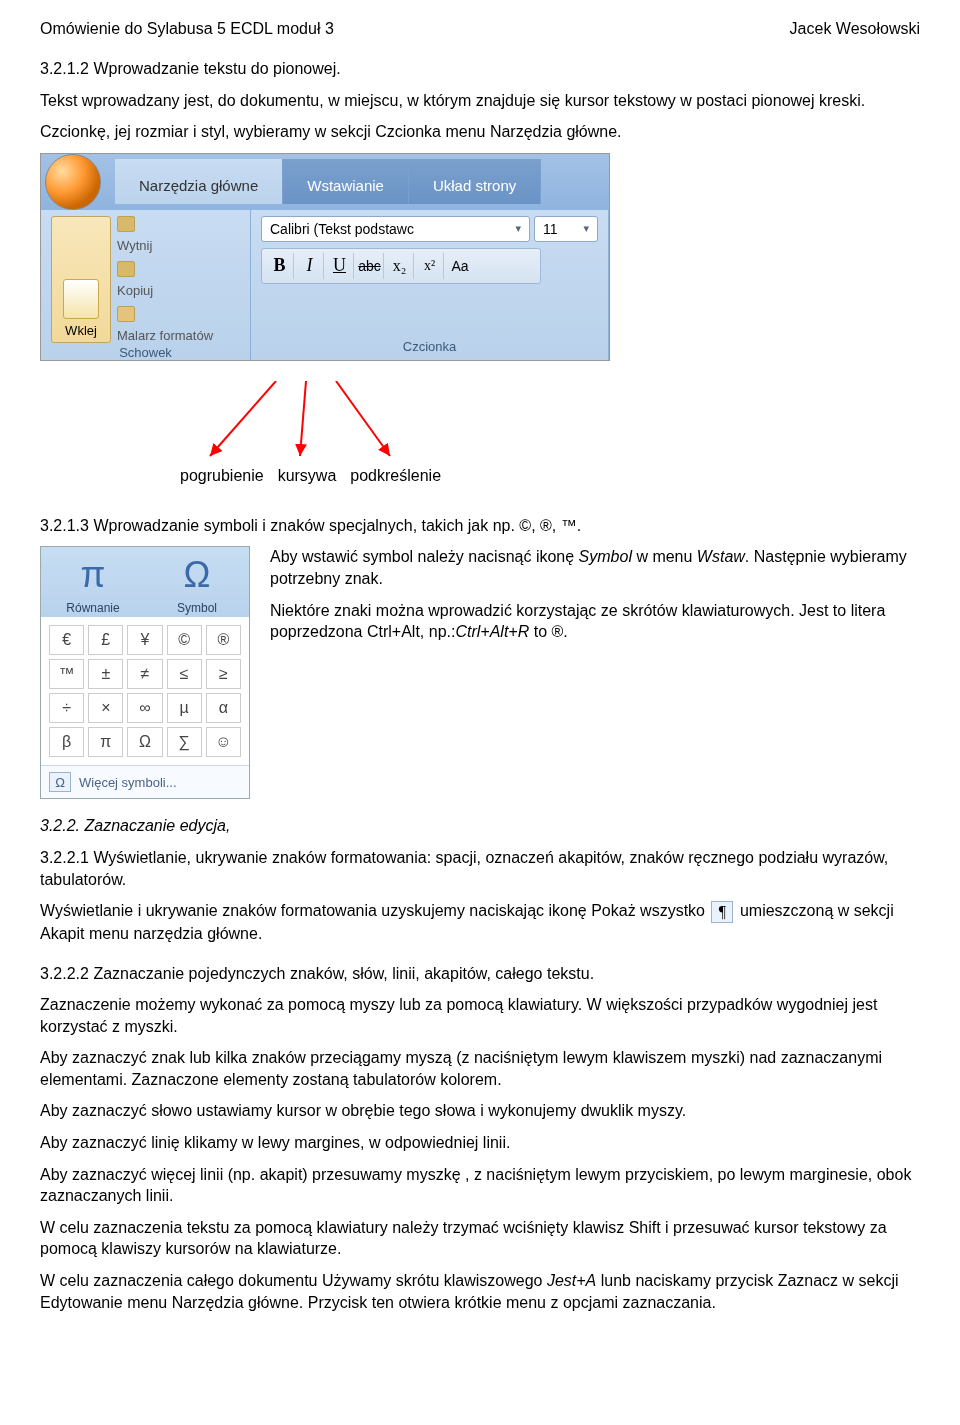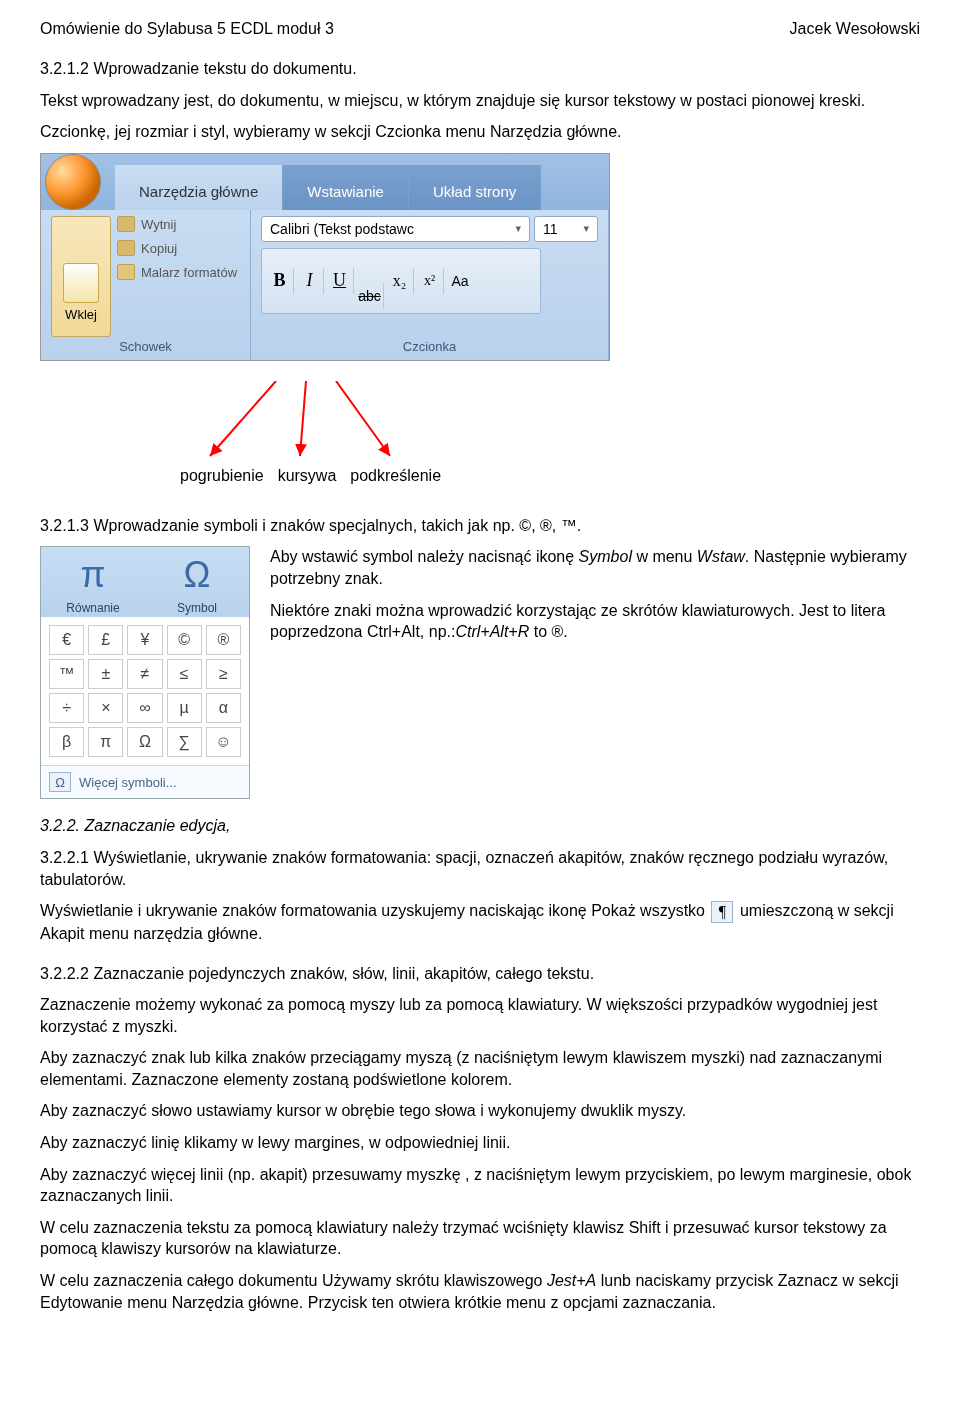--- a/index.html
+++ b/index.html
@@ -23,21 +23,21 @@
   .italic { font-style: italic; }
   .section-title { font-style: italic; }
   .figure1 {
     width: 570px;
     margin: 10px 0 0 0;
     border: 1px solid #999;
   }
   .ribbon-top {
     background: linear-gradient(#a3c1e5, #8fb4df);
     display: flex;
-    align-items: flex-end;
+    align-items: center;
     height: 56px;
   }
   .office-orb {
     width: 56px; height: 56px;
     background: radial-gradient(circle at 30% 30%, #ffdca0, #ff9933 40%, #cc6600 70%);
     border-radius: 50%;
     margin: 0 10px 0 4px;
     border: 1px solid #888;
   }
   .ribbon-divider {
@@ -78,32 +78,32 @@
     display: flex;
     flex-direction: column;
   }
   .clipboard-body { display: flex; gap: 6px; flex: 1; }
   .paste-big {
     width: 60px;
     background: linear-gradient(#f8e7bb,#f2d999);
     border: 1px solid #bfa760;
     border-radius: 3px;
     display: flex; flex-direction: column; align-items: center; justify-content: flex-end;
-    padding: 14px;
+    padding: 4px;
     font-size: 13px;
   }
   .paste-big .picon {
     width: 36px; height: 40px;
     background: linear-gradient(#fff,#f5e4a8);
     border: 1px solid #caa94a;
     border-radius: 3px;
     margin-bottom: 4px;
   }
   .clip-col { display: flex; flex-direction: column; gap: 8px; font-size: 13px; color: #555; }
-  .clip-row { display: flex; align-items: flex-end; gap: 6px; }
+  .clip-row { display: flex; align-items: flex-start; gap: 6px; flex-direction: column; }
   .mini-icon { width: 18px; height: 16px; background: #d8b96b; border: 1px solid #bca054; border-radius: 2px; }
   .mini-icon.brush { background: #e3c47a; }
   .font-panel { flex: 1; min-width: 300px; }
   .font-row1 { display: flex; gap: 4px; margin-bottom: 6px; }
   .font-combo {
     flex: 1;
     background: #fff;
     border: 1px solid #8fa9c8;
     border-radius: 3px;
     padding: 4px 8px;
@@ -125,21 +125,21 @@
     width: 28px; height: 26px;
     display: flex; align-items: center; justify-content: center;
     font-family: "Times New Roman", serif;
     font-size: 18px;
     border-right: 1px solid #b6c8de;
   }
   .fbtn:last-child { border-right: none; }
   .fbtn.bold { font-weight: bold; }
   .fbtn.italicf { font-style: italic; }
   .fbtn.under { text-decoration: underline; }
-  .fbtn.strike { text-decoration: line-through; font-size: 14px; font-family: Arial; margin-top: 30px; }
+  .fbtn.strike { text-decoration: line-through; font-size: 14px; font-family: Arial; }
   .fbtn.sub { font-size: 16px; }
   .fbtn.sup { font-size: 14px; }
   .fbtn.aa { font-size: 14px; font-family: Arial; }
   .arrows { padding: 20px 0 6px 0; }
   .arrows svg { display: block; }
   .arrow-labels {
     display: flex;
     gap: 14px;
     font-size: 16px;
     margin: 0 0 30px 140px;
@@ -213,21 +213,21 @@
 </style>
 </head>
 <body>
 
 <div class="page">
   <div class="header-row">
     <span>Omówienie do Sylabusa 5 ECDL moduł 3</span>
     <span>Jacek Wesołowski</span>
   </div>
 
-  <p>3.2.1.2 Wprowadzanie tekstu do dokumentu.</p>
+  <p>3.2.1.2 Wprowadzanie tekstu do pionowej.</p>
   <p>Tekst wprowadzany jest, do dokumentu, w miejscu, w którym znajduje się kursor tekstowy w postaci pionowej kreski.</p>
   <p>Czcionkę, jej rozmiar i styl, wybieramy w sekcji Czcionka menu Narzędzia główne.</p>
 
   <div class="figure1">
     <div class="ribbon-top">
       <div class="office-orb"></div>
       <div class="ribbon-divider"></div>
       <div class="tab active">Narzędzia główne</div>
       <div class="tab">Wstawianie</div>
       <div class="tab">Układ strony</div>
@@ -366,21 +366,21 @@
 
   <p class="section-title" style="margin-top:16px;">3.2.2. Zaznaczanie edycja,</p>
   <p>3.2.2.1 Wyświetlanie, ukrywanie znaków formatowania: spacji, oznaczeń akapitów, znaków ręcznego podziału wyrazów, tabulatorów.</p>
 
   <p>
     <span>Wyświetlanie i ukrywanie znaków formatowania uzyskujemy naciskając ikonę Pokaż wszystko </span><span class="para-mark-icon">¶</span><span> umieszczoną w sekcji Akapit menu narzędzia główne.</span>
   </p>
 
   <p style="margin-top:18px;">3.2.2.2 Zaznaczanie pojedynczych znaków, słów, linii, akapitów, całego tekstu.</p>
   <p>Zaznaczenie możemy wykonać za pomocą myszy lub za pomocą klawiatury. W większości przypadków wygodniej jest korzystać z myszki.</p>
-  <p>Aby zaznaczyć znak lub kilka znaków przeciągamy myszą (z naciśniętym lewym klawiszem myszki) nad zaznaczanymi elementami. Zaznaczone elementy zostaną podświetlone kolorem.</p>
+  <p>Aby zaznaczyć znak lub kilka znaków przeciągamy myszą (z naciśniętym lewym klawiszem myszki) nad zaznaczanymi elementami. Zaznaczone elementy zostaną tabulatorów kolorem.</p>
   <p>Aby zaznaczyć słowo ustawiamy kursor w obrębie tego słowa i wykonujemy dwuklik myszy.</p>
   <p>Aby zaznaczyć linię klikamy w lewy margines, w odpowiedniej linii.</p>
   <p>Aby zaznaczyć więcej linii (np. akapit) przesuwamy myszkę , z naciśniętym lewym przyciskiem, po lewym marginesie, obok zaznaczanych linii.</p>
   <p>W celu zaznaczenia tekstu za pomocą klawiatury należy trzymać wciśnięty klawisz Shift i przesuwać kursor tekstowy za pomocą klawiszy kursorów na klawiaturze.</p>
   <p>
     <span>W celu zaznaczenia całego dokumentu Używamy skrótu klawiszowego </span><span class="italic">Jest+A</span><span>  lunb naciskamy przycisk Zaznacz w sekcji Edytowanie menu Narzędzia główne. Przycisk ten otwiera krótkie menu z opcjami zaznaczania.</span>
   </p>
 </div>
 
 </body></html>

